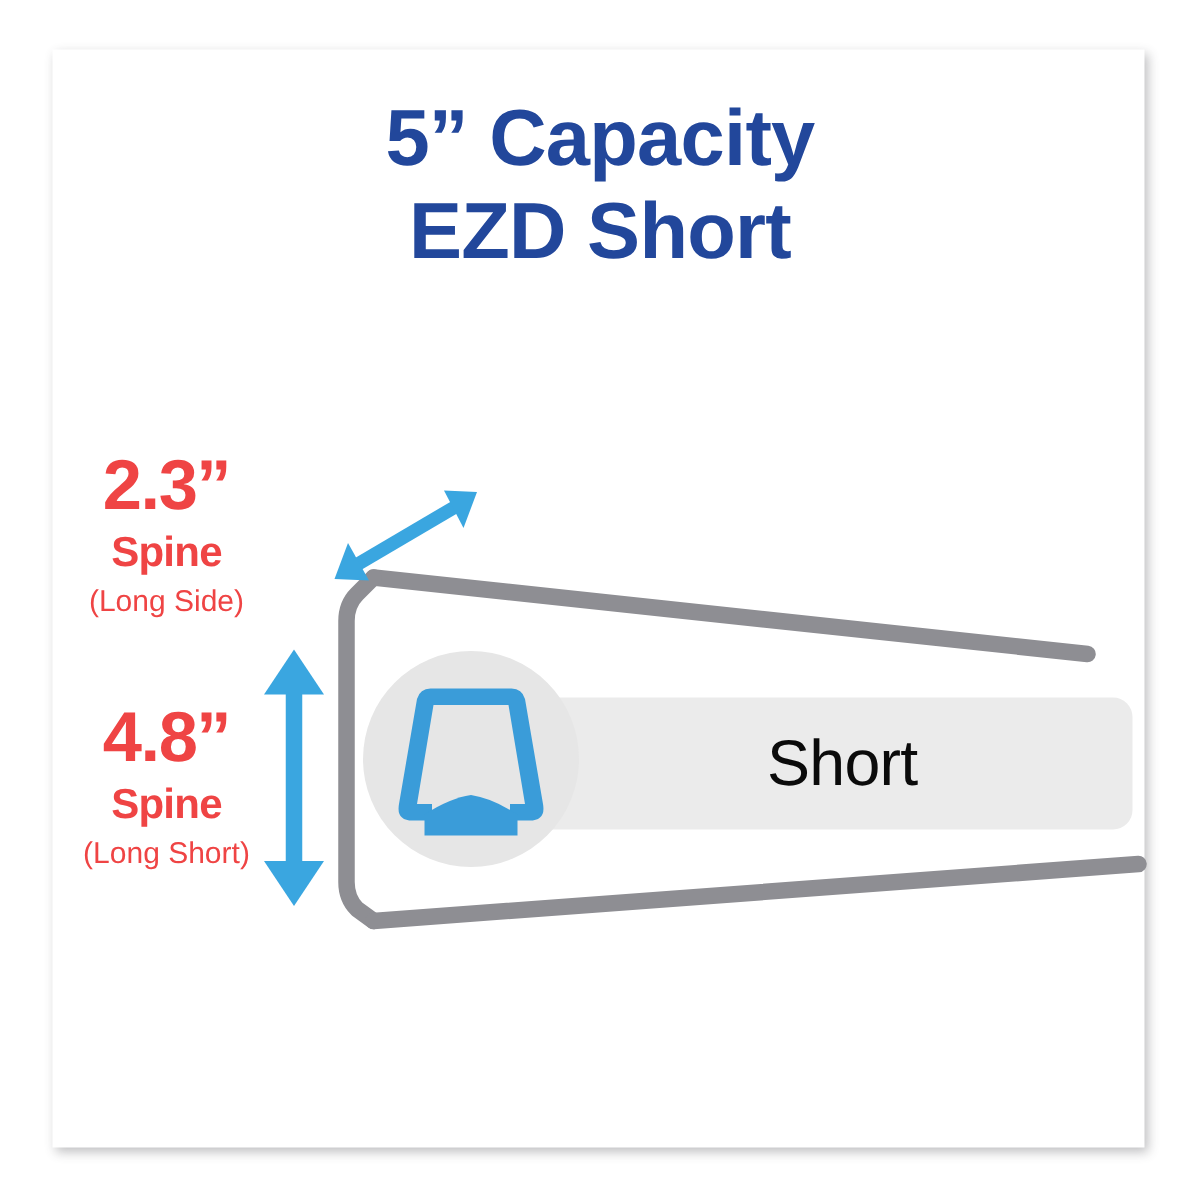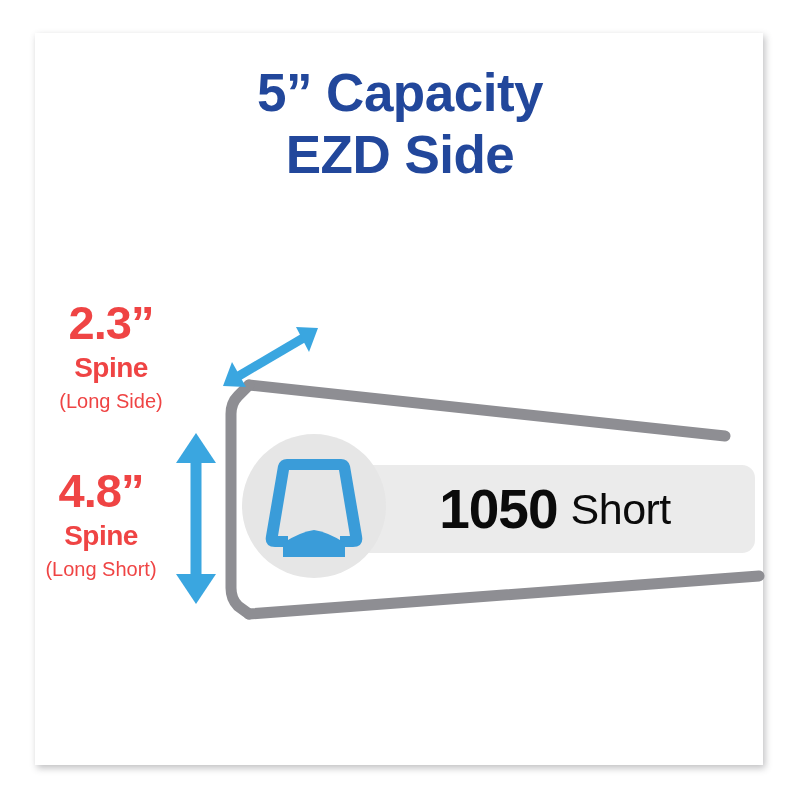--- a/index.html
+++ b/index.html
@@ -66,21 +66,21 @@
     line-height: 40px;
     letter-spacing: -0.5px;
   }
   .callout .small {
     display: block;
     font-size: 20px;
     font-weight: normal;
     line-height: 26px;
   }
   #callout-short { left: 22px; top: 298px; width: 178px; }
-  #callout-long  { left: 12px; top: 466px; width: 178px; }
+  #callout-long  { left: 22px; top: 466px; width: 178px; }
 
   
   #artwork {
     position: absolute;
     left: 0;
     top: 0;
     width: 800px;
     height: 800px;
   }
   
@@ -113,21 +113,21 @@
 </style>
 </head>
 <body>
 
 <div id="stage">
 
   <div id="card"></div>
 
   <div id="headline">
     <span class="hl-line">5” Capacity</span>
-    <span class="hl-line">EZD Side</span>
+    <span class="hl-line">EZD Short</span>
   </div>
 
   <svg id="artwork" viewBox="0 0 800 800">
 
     <g>
 
       <path d="M 249 385 L 725 436" fill="none" stroke="#8e8e93" stroke-width="11" stroke-linecap="round" stroke-linejoin="round"></path>
 
       <path d="M 249 385 L 238 396 Q 231 403 231 414 L 231 588 Q 231 599 238 606 L 249 614" fill="none" stroke="#8e8e93" stroke-width="11" stroke-linecap="round" stroke-linejoin="round"></path>
 
@@ -191,17 +191,16 @@
     <span class="small">(Long Side)</span>
   </div>
 
   <div class="callout" id="callout-long">
     <span class="big">4.8”</span>
     <span class="mid">Spine</span>
     <span class="small">(Long Short)</span>
   </div>
 
   <div id="sheets-text">
-    <span id="sheets-count">1050</span>
     <span id="sheets-label">Short</span>
   </div>
 
 </div>
 
 </body></html>

